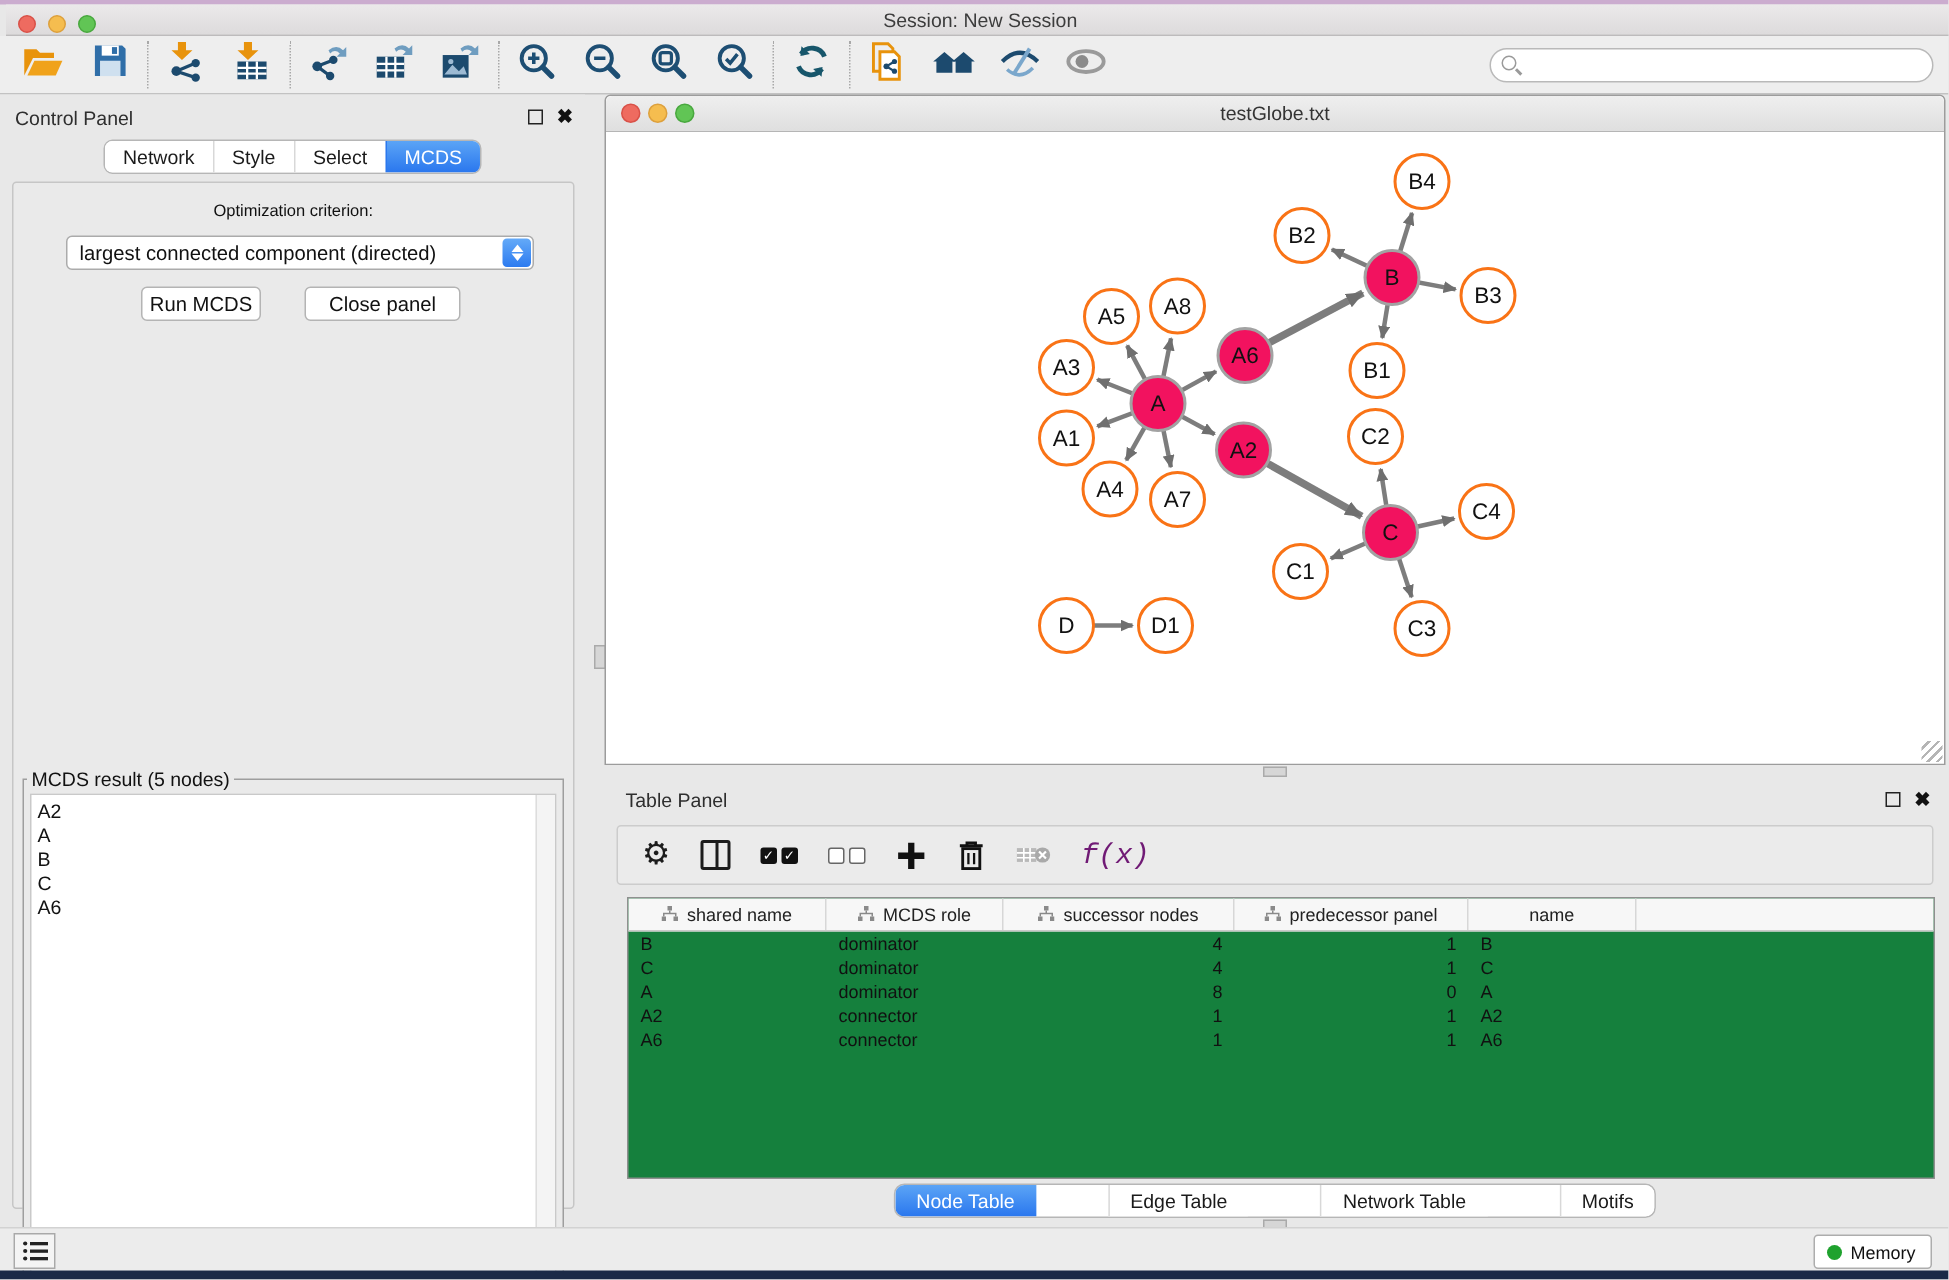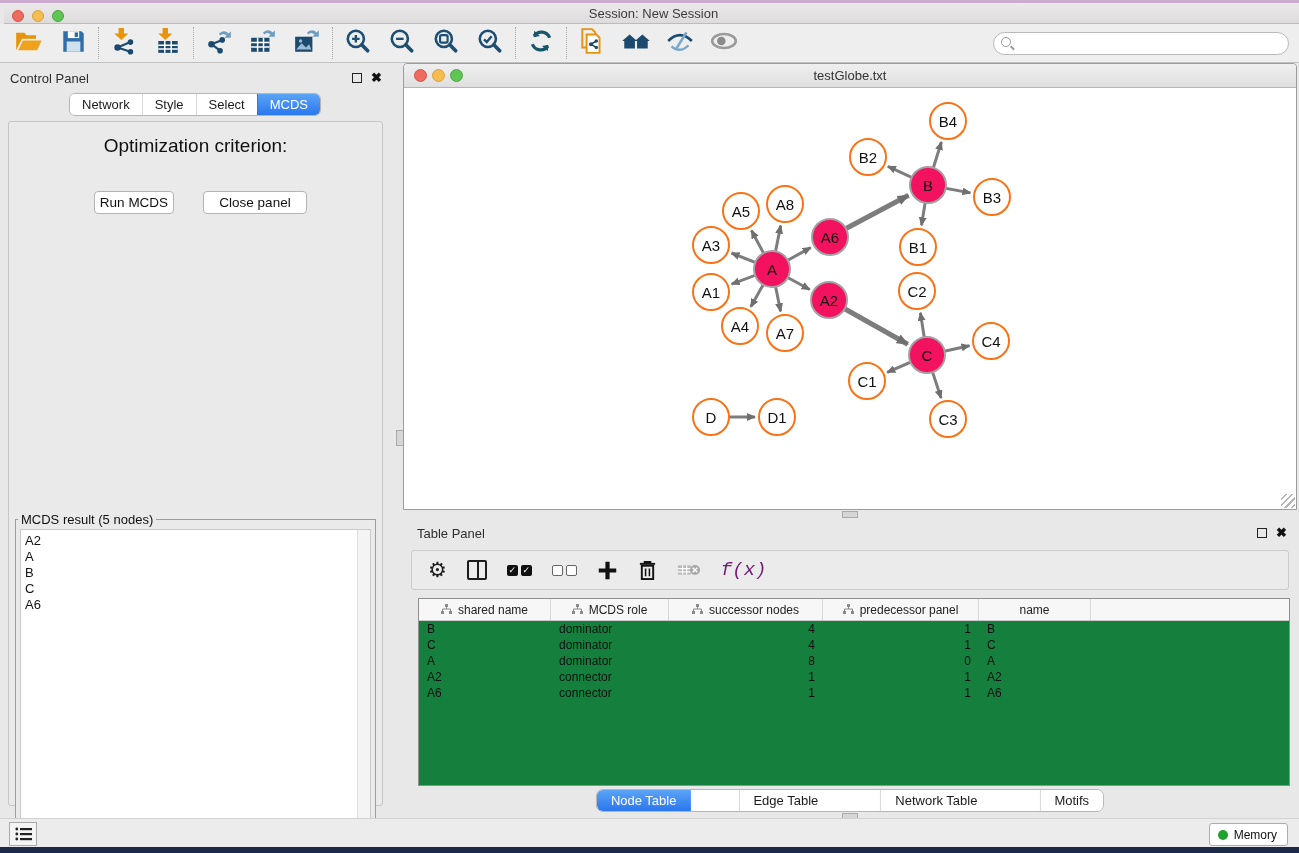--- a/index.html
+++ b/index.html
@@ -44,21 +44,21 @@
 
   .seg { display:inline-flex; border:1px solid #b6b6b6; border-radius:6px; background:#fff; overflow:hidden; }
   .seg .tab { padding:3px 12px; font-size:13px; color:#1a1a1a; border-left:1px solid #d8d8d8;
     background:#fff; white-space:nowrap; }
   .seg .tab:first-child { border-left:none; }
   .seg .tab.active { background:linear-gradient(#5ba4f6,#2a77ee); color:#fff; border-left-color:#2a77ee; }
   .cp-tabs { position:absolute; left:50%; transform:translateX(-50%); top:30px; }
 
   .cp-inner { position:absolute; left:8px; top:58px; width:375px; height:685px;
     border:1px solid #c6c6c6; border-radius:3px; background:#eaeaea; }
-  .opt-label { position:absolute; left:0; right:0; top:13px; text-align:center; font-size:19px; color:#111; }
+  .opt-label { position:absolute; left:0; right:0; top:13px; text-align:center; font-size:11px; color:#111; }
   .combo { position:absolute; left:35px; top:35px; width:312px; height:23px; background:#fff;
     border:1px solid #ababab; border-radius:4px; font-size:13.5px; color:#111;
     display:flex; align-items:center; padding-left:8px; }
   .combo .stepper { position:absolute; right:1px; top:1px; width:19px; height:19px; border-radius:3px;
     background:linear-gradient(#64aaf8,#2d7bf0); display:flex; flex-direction:column;
     align-items:center; justify-content:center; gap:1px; }
   .combo .stepper .up { width:0; height:0; border-left:4px solid transparent; border-right:4px solid transparent;
     border-bottom:5px solid #fff; }
   .combo .stepper .down { width:0; height:0; border-left:4px solid transparent; border-right:4px solid transparent;
     border-top:5px solid #fff; }
@@ -307,20 +307,27 @@
     <span class="close-x">✖</span>
   </div>
   <div class="seg cp-tabs">
     <div class="tab">Network</div>
     <div class="tab">Style</div>
     <div class="tab">Select</div>
     <div class="tab active">MCDS</div>
   </div>
   <div class="cp-inner">
     <div class="opt-label">Optimization criterion:</div>
+    <div class="combo">
+      <span>largest connected component (directed)</span>
+      <span class="stepper">
+          <span class="up"></span>
+          <span class="down"></span>
+        </span>
+    </div>
     <div class="cp-btn btn-run">Run MCDS</div>
     <div class="cp-btn btn-close">Close panel</div>
     <fieldset class="result">
       <legend>MCDS result (5 nodes)</legend>
       <div class="result-list">
         <div>A2</div>
         <div>A</div>
         <div>B</div>
         <div>C</div>
         <div>A6</div>

